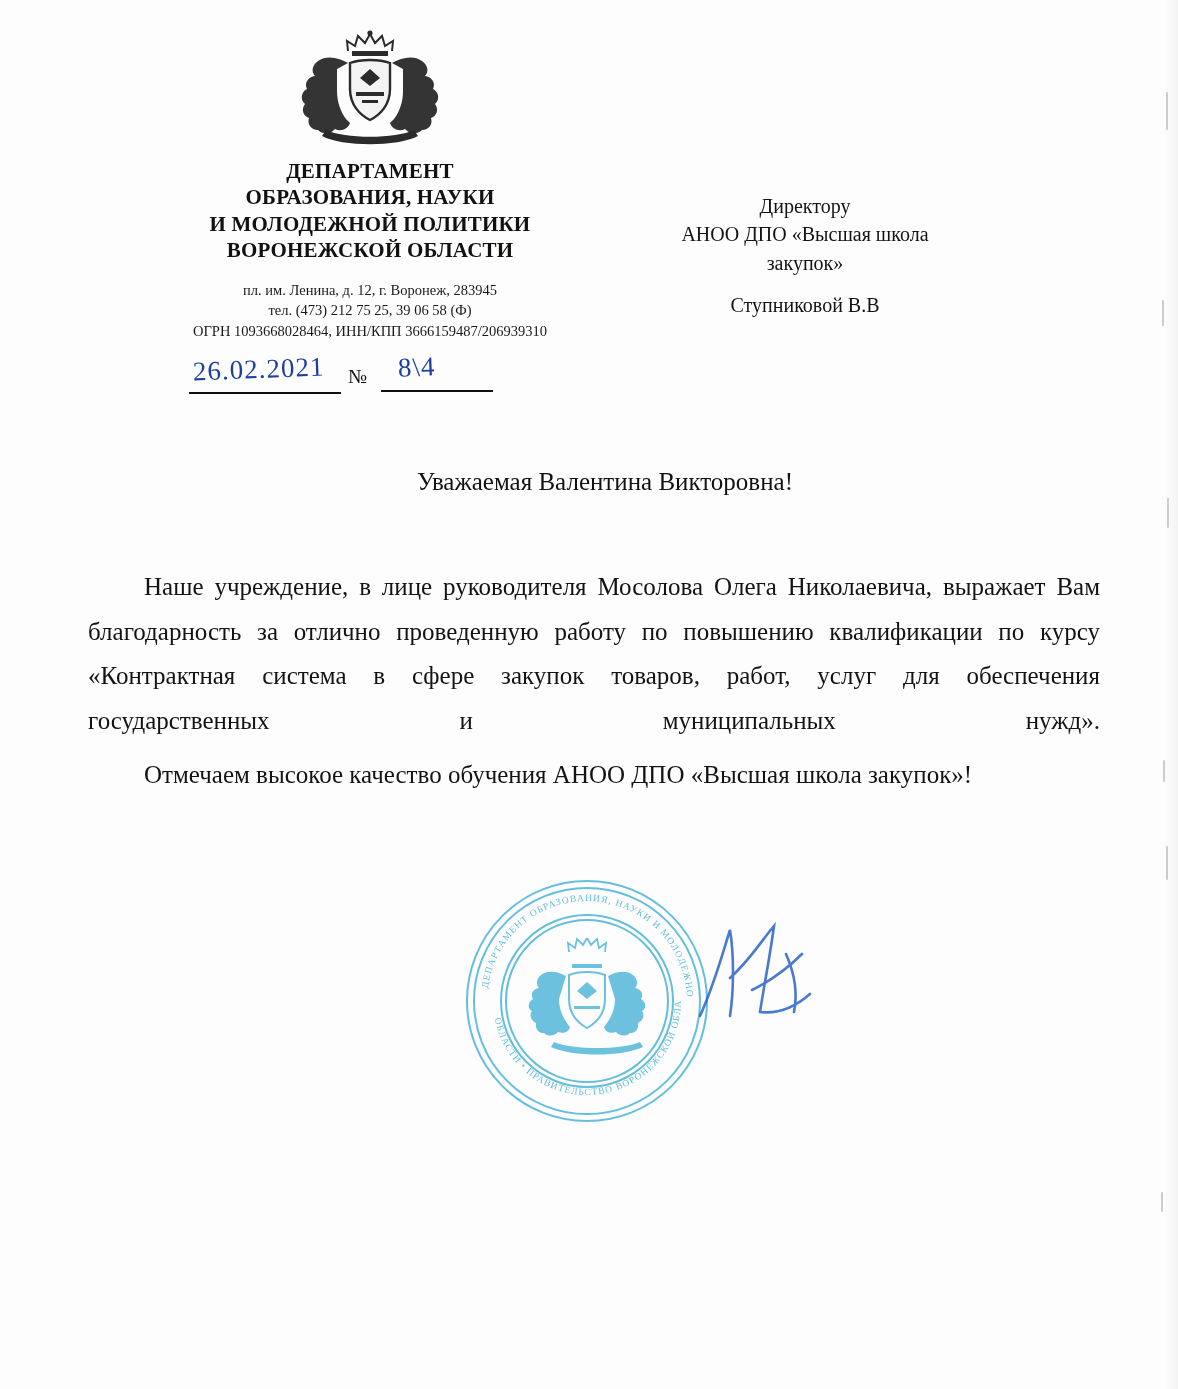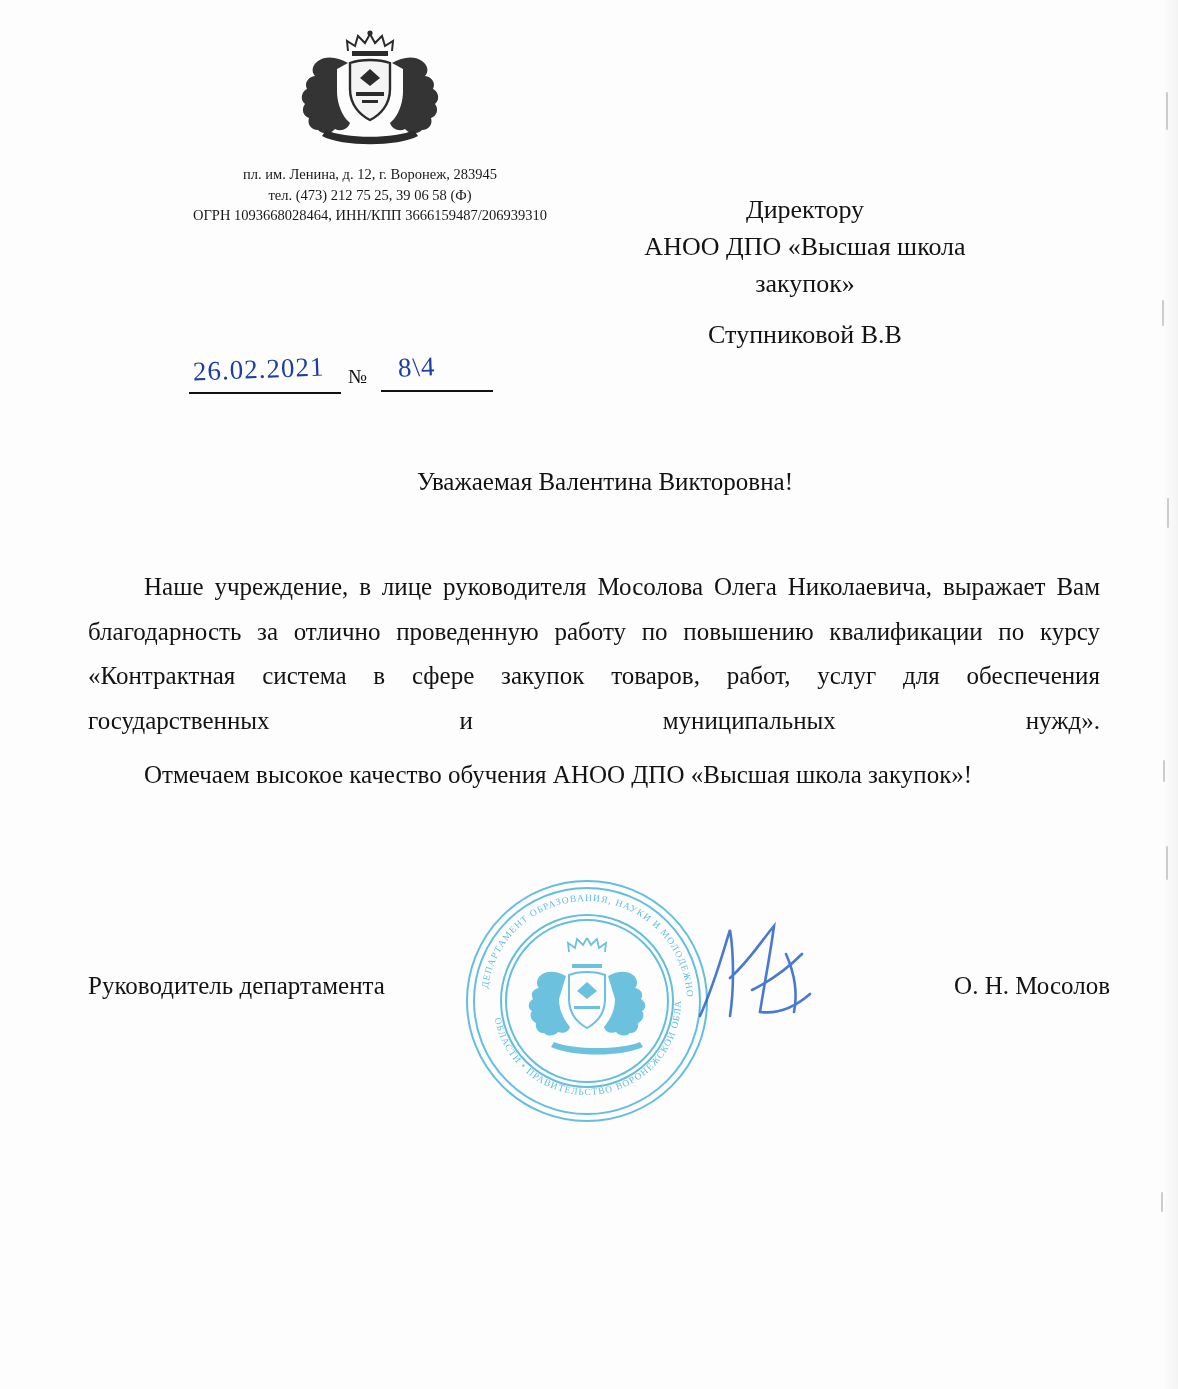--- a/index.html
+++ b/index.html
@@ -88,21 +88,21 @@
   .rule-date { left: 4px; top: 40px; width: 152px; }
   .rule-num  { left: 196px; top: 38px; width: 112px; }
 
   
   .addressee {
     position: absolute;
     left: 640px;
     top: 192px;
     width: 330px;
     text-align: center;
-    font-size: 26px;
+    font-size: 20px;
     line-height: 1.42;
     color: #131313;
   }
   .addressee .to-name {
     margin-top: 14px;
   }
 
   
   .salutation {
     position: absolute;
@@ -196,20 +196,26 @@
         <path d="M72 70 h16 v3 h-16 z" fill="#2b2b2b"></path>
 
         <path d="M58 33 c-10 -6 -22 -8 -30 -2 c-6 4 -7 11 -3 15 c-7 1 -11 7 -8 13 c-6 3 -7 11 -2 15 c-4 5 -2 12 4 14 c-2 6 2 12 9 12 c5 5 13 4 17 -1 c6 3 13 0 15 -6 l-4 -4 c-6 -8 -9 -18 -9 -28 l0 -22 z" fill="#343434"></path>
 
         <path d="M102 33 c10 -6 22 -8 30 -2 c6 4 7 11 3 15 c7 1 11 7 8 13 c6 3 7 11 2 15 c4 5 2 12 -4 14 c2 6 -2 12 -9 12 c-5 5 -13 4 -17 -1 c-6 3 -13 0 -15 -6 l4 -4 c6 -8 9 -18 9 -28 l0 -22 z" fill="#343434"></path>
 
         <path d="M36 100 c18 9 70 9 88 0 l4 6 c-20 11 -76 11 -96 0 z" fill="#2b2b2b"></path>
       </g>
     </svg>
 
+    <div class="org-name">
+      <div>ДЕПАРТАМЕНТ</div>
+      <div>ОБРАЗОВАНИЯ, НАУКИ</div>
+      <div>И МОЛОДЕЖНОЙ ПОЛИТИКИ</div>
+      <div>ВОРОНЕЖСКОЙ ОБЛАСТИ</div>
+    </div>
 
     <div class="org-contacts">
       <div>пл. им. Ленина, д. 12, г. Воронеж, 283945</div>
       <div>тел. (473) 212 75 25, 39 06 58 (Ф)</div>
       <div>ОГРН 1093668028464, ИНН/КПП 3666159487/206939310</div>
     </div>
   </div>
 
   <div class="regline">
     <span class="reg-date">26.02.2021</span>
@@ -263,24 +269,20 @@
   <svg class="sign-scribble" viewBox="0 0 140 120">
     <g fill="none" stroke="#2a62c9" stroke-width="2.6" stroke-linecap="round">
       <path d="M10 96 C 26 60, 34 28, 40 10 C 44 34, 44 70, 40 96"></path>
       <path d="M40 58 C 60 40, 72 20, 84 6 C 80 36, 74 66, 70 92"></path>
       <path d="M62 70 C 78 62, 96 50, 112 34"></path>
       <path d="M70 92 C 86 94, 104 88, 120 74"></path>
       <path d="M96 34 C 104 52, 108 72, 104 92"></path>
     </g>
   </svg>
 
-  <div class="sig-row">
-    <span>Руководитель департамента</span>
-    <span>О. Н. Мосолов</span>
-  </div>
 
   <div class="scan-edge"></div>
   <div class="scan-mark" style="right:10px; top:92px; height:38px;"></div>
   <div class="scan-mark" style="right:14px; top:300px; height:26px;"></div>
   <div class="scan-mark" style="right:9px; top:498px; height:30px;"></div>
   <div class="scan-mark" style="right:13px; top:760px; height:22px;"></div>
   <div class="scan-mark" style="right:10px; top:846px; height:34px;"></div>
   <div class="scan-mark" style="right:15px; top:1192px; height:20px;"></div>
 
 </div>

